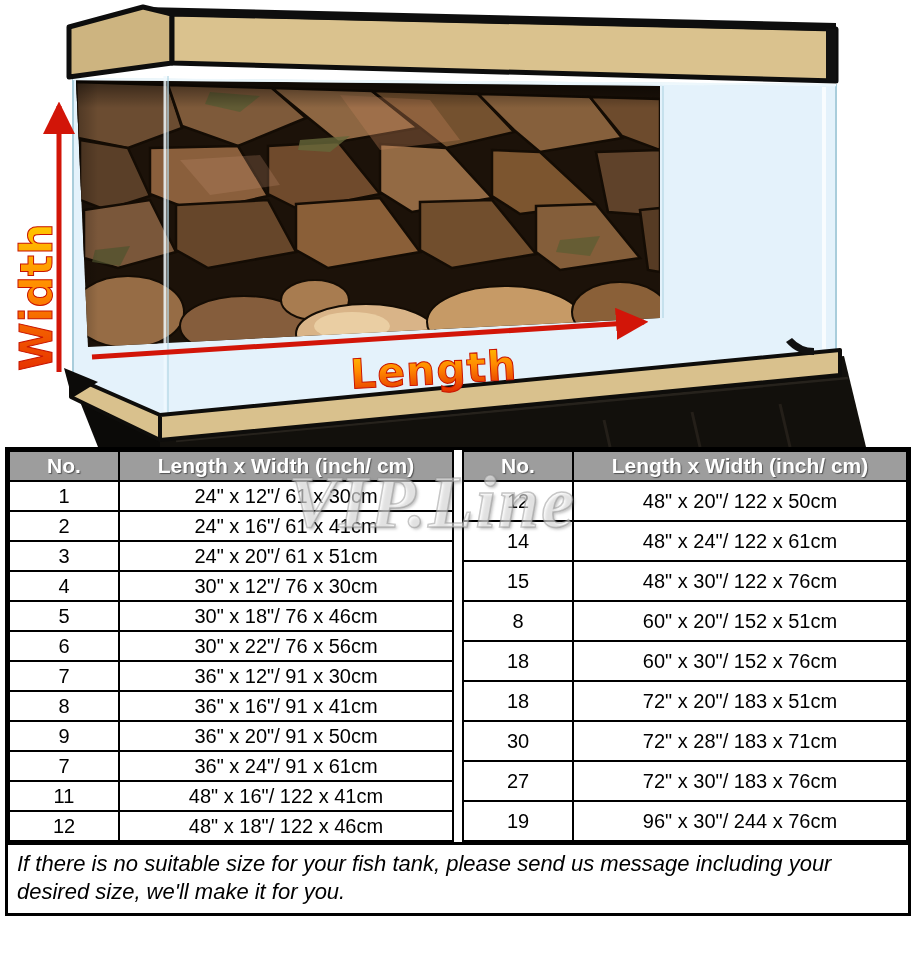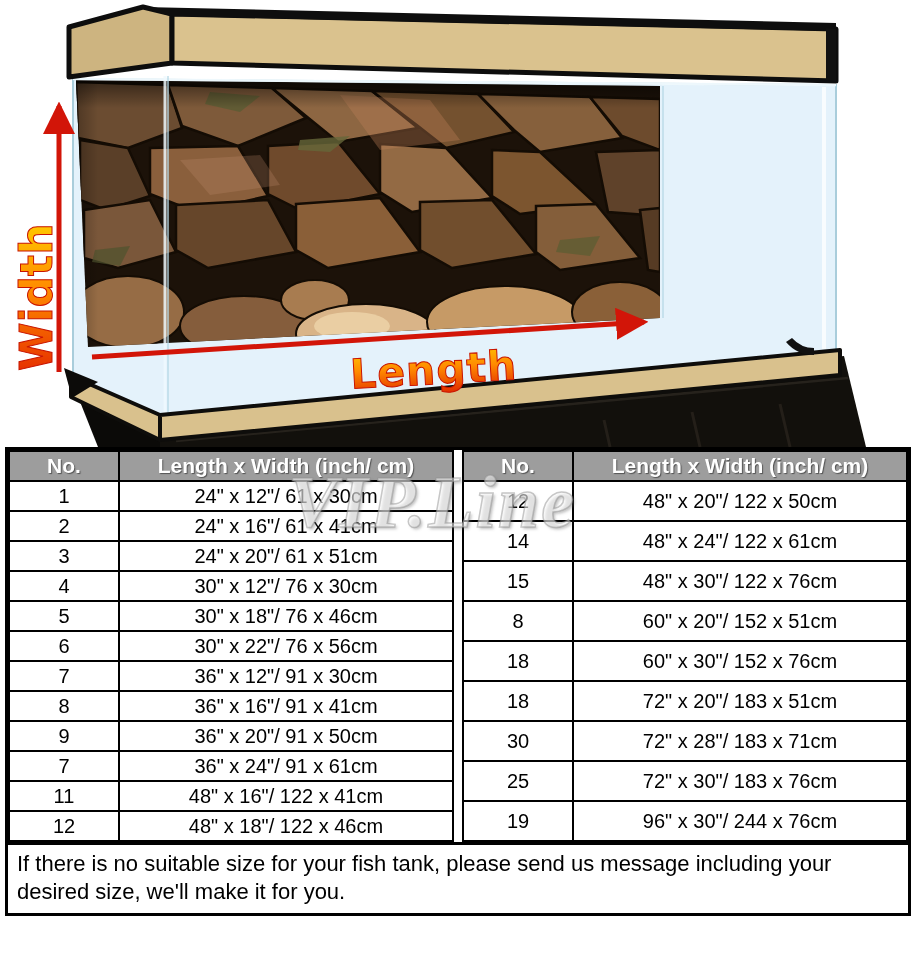--- a/index.html
+++ b/index.html
@@ -25,21 +25,21 @@
   }
   table.size-table th {
     height:30px; background:#9d9d9d; color:#fff;
     font-size:21px; font-weight:bold;
     text-shadow:1px 1px 1px rgba(70,70,70,.85);
   }
   table.size-table td { height:30px; font-size:20px; color:#000; background:#fff; }
   col.no-col { width:110px; }
   .note-box {
     border-top:3px solid #000; background:#fff;
-    padding:5px 8px 7px 9px; font-size:22px; line-height:28px; color:#000;
+    padding:5px 8px 7px 9px; font-size:22px; line-height:28px; color:#000;font-style:italic;
   }
   
   .watermark {
     position:absolute; left:288px; top:436px; z-index:5;
     font-family:"Liberation Serif", serif; font-style:italic; font-weight:bold;
     font-size:74px; letter-spacing:2px; color:rgba(255,255,255,0.52);
     -webkit-text-stroke:1.5px rgba(145,145,145,0.5);
     text-shadow:2px 2px 3px rgba(100,100,100,0.4);
     pointer-events:none; white-space:nowrap;margin-top:24px;
   }
@@ -261,21 +261,21 @@
             </tr>
             <tr>
               <td>18</td>
               <td>72" x 20"/ 183 x 51cm</td>
             </tr>
             <tr>
               <td>30</td>
               <td>72" x 28"/ 183 x 71cm</td>
             </tr>
             <tr>
-              <td>25</td>
+              <td>27</td>
               <td>72" x 30"/ 183 x 76cm</td>
             </tr>
             <tr>
               <td>19</td>
               <td>96" x 30"/ 244 x 76cm</td>
             </tr>
           </tbody>
       </table>
     </div>
     <div class="note-box">If there is no suitable size for your fish tank, please send us message including your desired size, we'll make it for you.</div>

